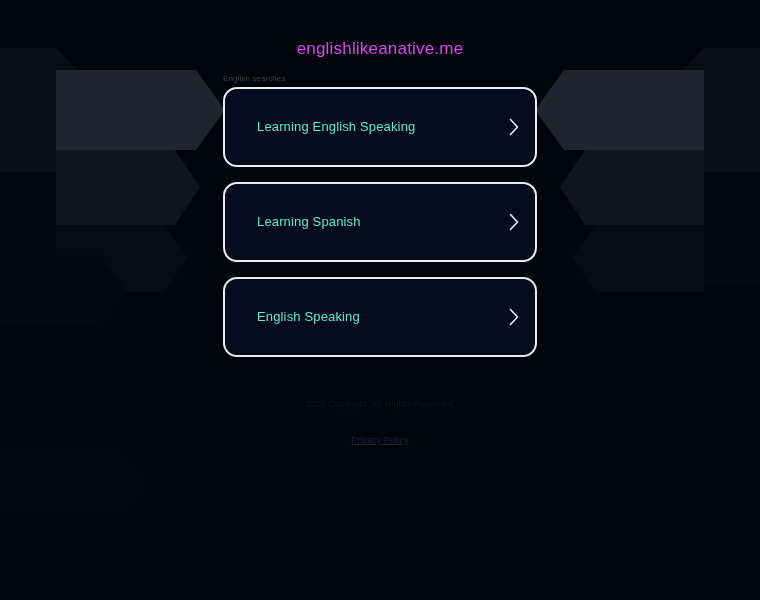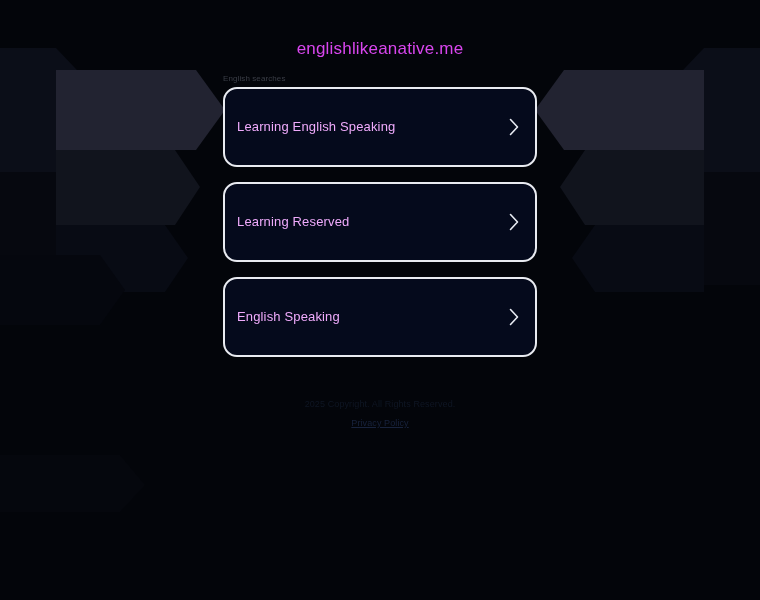--- a/index.html
+++ b/index.html
@@ -74,25 +74,25 @@
     border: 2px solid #e9ebf1;
     border-radius: 14px;
     display: flex;
     align-items: center;
     cursor: pointer;
   }
   .card:last-child { margin-bottom: 0; }
 
   .card-label {
     flex: 1 1 auto;
-    padding-left: 12px;
+    padding-left: 32px;
     font-size: 13px;
     line-height: 16px;
     letter-spacing: .15px;
-    color: #f0abfc;
+    color: #5eead4;
     font-weight: 400;
     white-space: nowrap;
     overflow: hidden;
     text-overflow: ellipsis;
   }
 
   .card-arrow {
     flex: 0 0 auto;
     width: 34px;
     height: 30px;
@@ -112,21 +112,21 @@
     text-align: center;
   }
   #copyright {
     font-size: 9px;
     line-height: 12px;
     letter-spacing: .1px;
     color: #0f1624;
     font-weight: 400;
   }
   #privacy-wrap {
-    margin-top: 2px;
+    margin-top: 19px;
   }
   #privacy-link {
     font-size: 9px;
     line-height: 12px;
     letter-spacing: .1px;
     color: #18233d;
     text-decoration: underline;
     cursor: pointer;
   }
 </style>
@@ -168,21 +168,21 @@
     <div class="card">
       <span class="card-label">Learning English Speaking</span>
       <span class="card-arrow">
         <svg width="12" height="18" viewBox="0 0 12 18" fill="none">
           <path d="M2.5 1.5 L9.5 9 L2.5 16.5" stroke="#e8ebf3" stroke-width="1.6" stroke-linecap="round" stroke-linejoin="round"></path>
         </svg>
       </span>
     </div>
 
     <div class="card">
-      <span class="card-label">Learning Reserved</span>
+      <span class="card-label">Learning Spanish</span>
       <span class="card-arrow">
         <svg width="12" height="18" viewBox="0 0 12 18" fill="none">
           <path d="M2.5 1.5 L9.5 9 L2.5 16.5" stroke="#e8ebf3" stroke-width="1.6" stroke-linecap="round" stroke-linejoin="round"></path>
         </svg>
       </span>
     </div>
 
     <div class="card">
       <span class="card-label">English Speaking</span>
       <span class="card-arrow">

